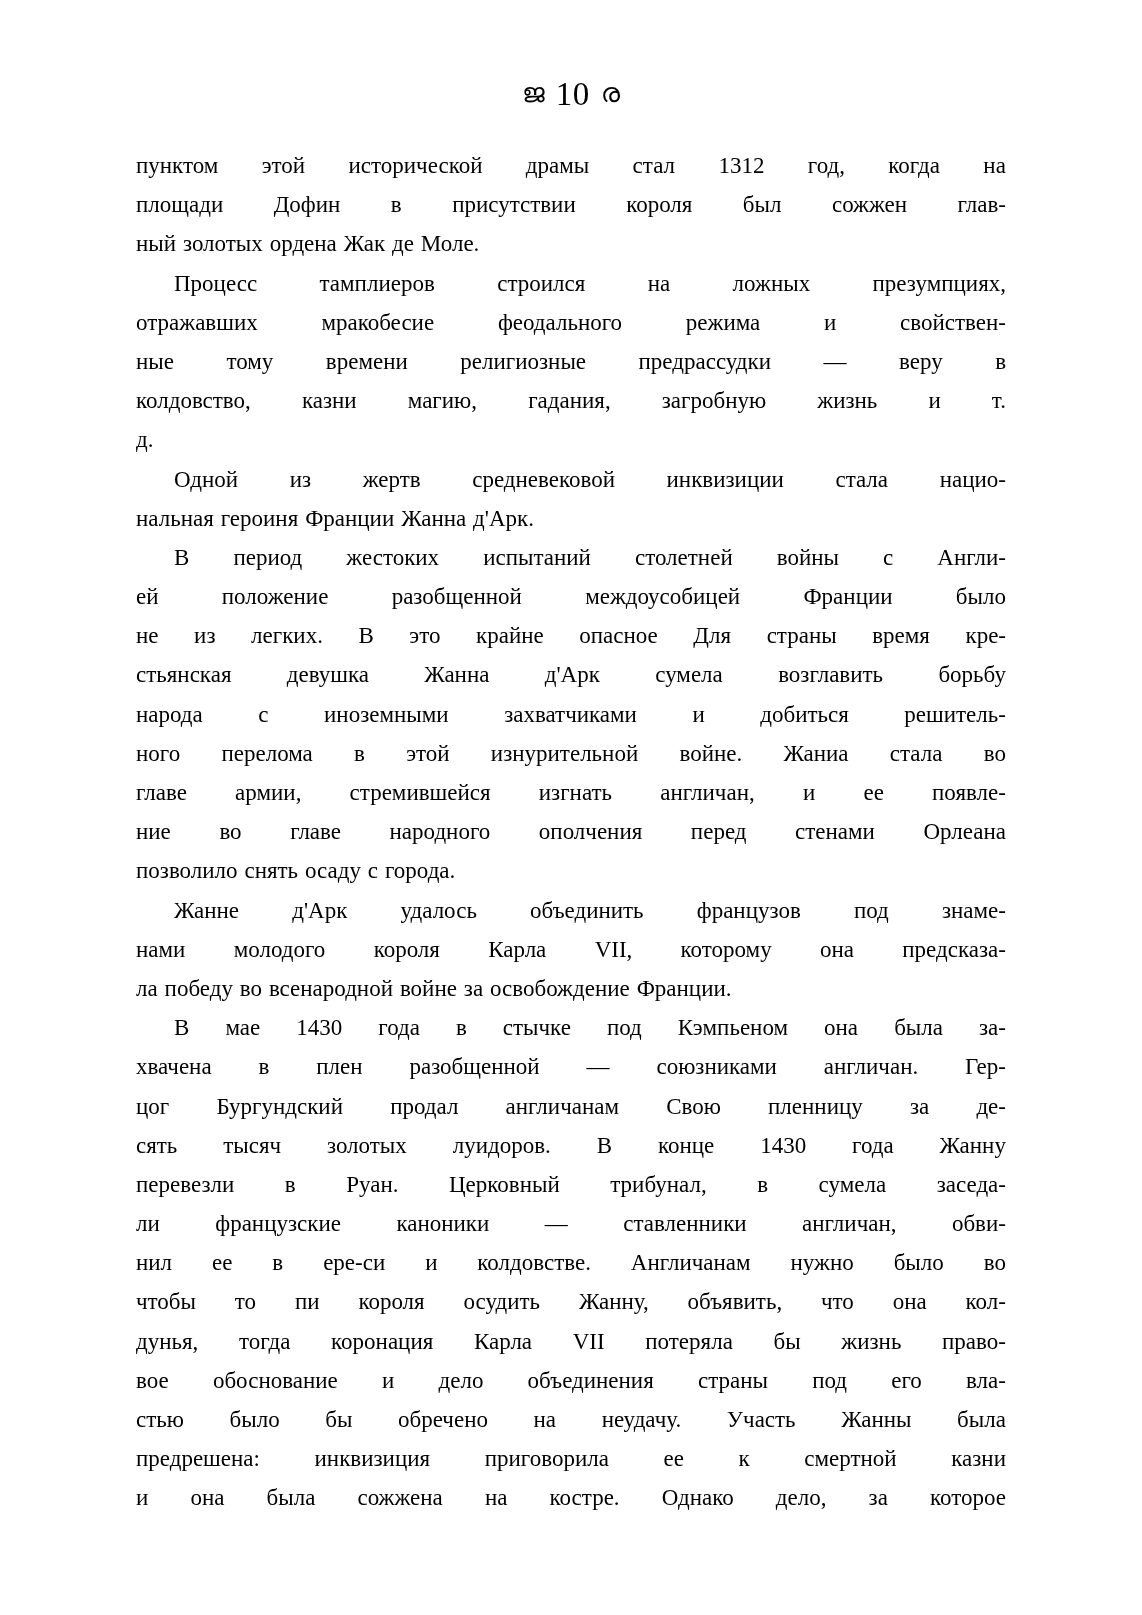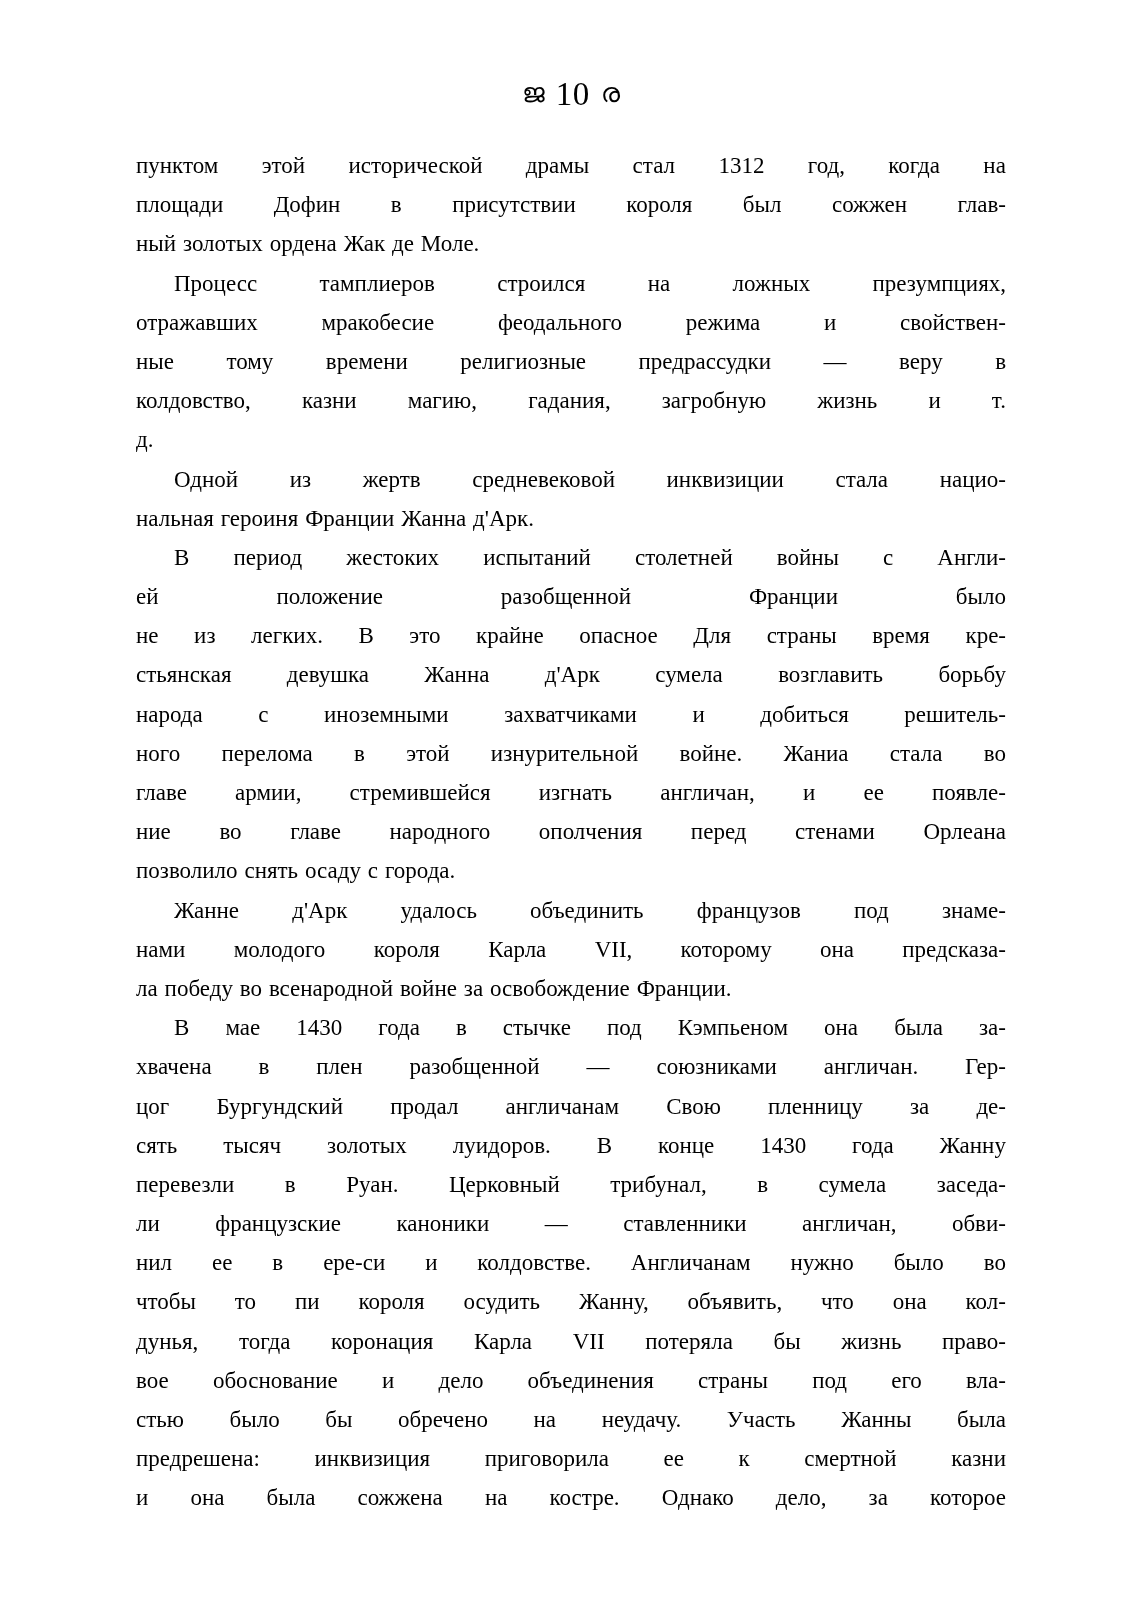--- a/index.html
+++ b/index.html
@@ -104,21 +104,21 @@
         <div class="line just"><span class="w">ные</span><span class="w">тому</span><span class="w">времени</span><span class="w">религиозные</span><span class="w">предрассудки</span><span class="w">—</span><span class="w">веру</span><span class="w">в</span></div>
         <div class="line just"><span class="w">колдовство,</span><span class="w">казни</span><span class="w">магию,</span><span class="w">гадания,</span><span class="w">загробную</span><span class="w">жизнь</span><span class="w">и</span><span class="w">т.</span></div>
         <div class="line last"><span class="w">д.</span></div>
       </div>
       <div class="para">
         <div class="line just indent"><span class="w">Одной</span><span class="w">из</span><span class="w">жертв</span><span class="w">средневековой</span><span class="w">инквизиции</span><span class="w">стала</span><span class="w">нацио-</span></div>
         <div class="line last"><span class="w">нальная</span><span class="w">героиня</span><span class="w">Франции</span><span class="w">Жанна</span><span class="w">д'Арк.</span></div>
       </div>
       <div class="para">
         <div class="line just indent"><span class="w">В</span><span class="w">период</span><span class="w">жестоких</span><span class="w">испытаний</span><span class="w">столетней</span><span class="w">войны</span><span class="w">с</span><span class="w">Англи-</span></div>
-        <div class="line just"><span class="w">ей</span><span class="w">положение</span><span class="w">разобщенной</span><span class="w">Франции</span><span class="w">было</span></div>
+        <div class="line just"><span class="w">ей</span><span class="w">положение</span><span class="w">разобщенной</span><span class="w">междоусобицей</span><span class="w">Франции</span><span class="w">было</span></div>
         <div class="line just"><span class="w">не</span><span class="w">из</span><span class="w">легких.</span><span class="w">В</span><span class="w">это</span><span class="w">крайне</span><span class="w">опасное</span><span class="w">Для</span><span class="w">страны</span><span class="w">время</span><span class="w">кре-</span></div>
         <div class="line just"><span class="w">стьянская</span><span class="w">девушка</span><span class="w">Жанна</span><span class="w">д'Арк</span><span class="w">сумела</span><span class="w">возглавить</span><span class="w">борьбу</span></div>
         <div class="line just"><span class="w">народа</span><span class="w">с</span><span class="w">иноземными</span><span class="w">захватчиками</span><span class="w">и</span><span class="w">добиться</span><span class="w">решитель-</span></div>
         <div class="line just"><span class="w">ного</span><span class="w">перелома</span><span class="w">в</span><span class="w">этой</span><span class="w">изнурительной</span><span class="w">войне.</span><span class="w">Жаниа</span><span class="w">стала</span><span class="w">во</span></div>
         <div class="line just"><span class="w">главе</span><span class="w">армии,</span><span class="w">стремившейся</span><span class="w">изгнать</span><span class="w">англичан,</span><span class="w">и</span><span class="w">ее</span><span class="w">появле-</span></div>
         <div class="line just"><span class="w">ние</span><span class="w">во</span><span class="w">главе</span><span class="w">народного</span><span class="w">ополчения</span><span class="w">перед</span><span class="w">стенами</span><span class="w">Орлеана</span></div>
         <div class="line last"><span class="w">позволило</span><span class="w">снять</span><span class="w">осаду</span><span class="w">с</span><span class="w">города.</span></div>
       </div>
       <div class="para">
         <div class="line just indent"><span class="w">Жанне</span><span class="w">д'Арк</span><span class="w">удалось</span><span class="w">объединить</span><span class="w">французов</span><span class="w">под</span><span class="w">знаме-</span></div>

